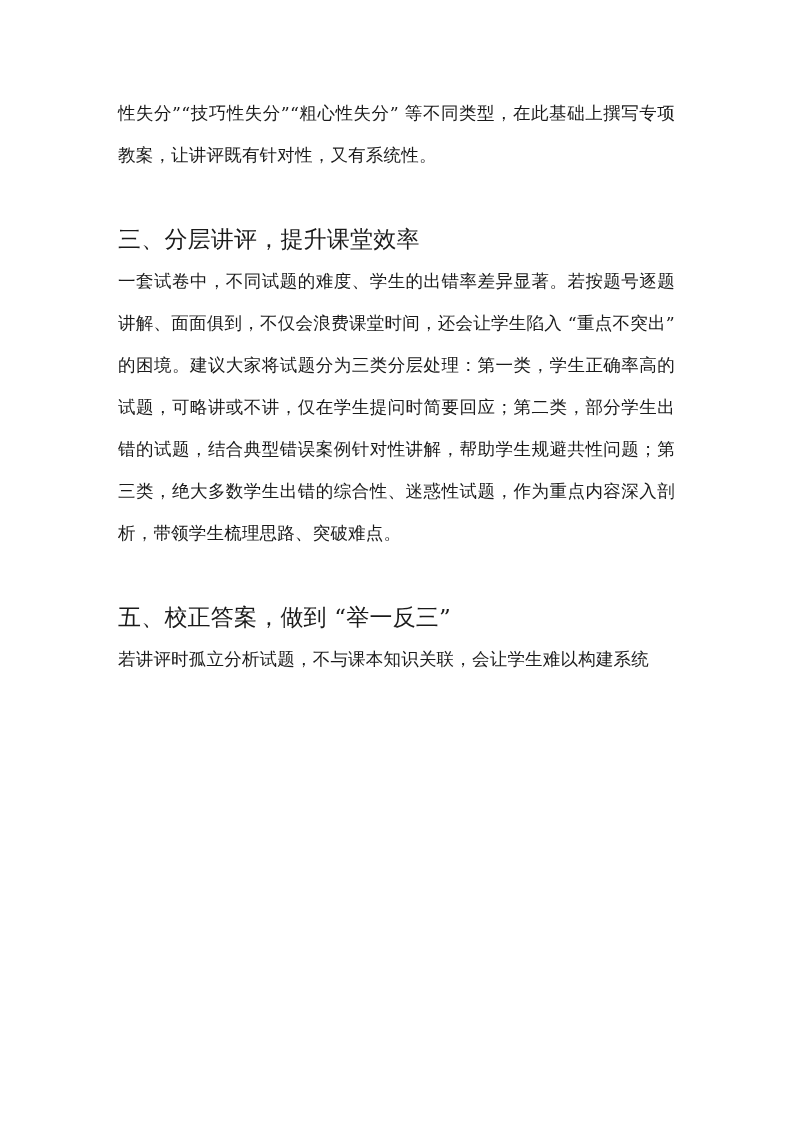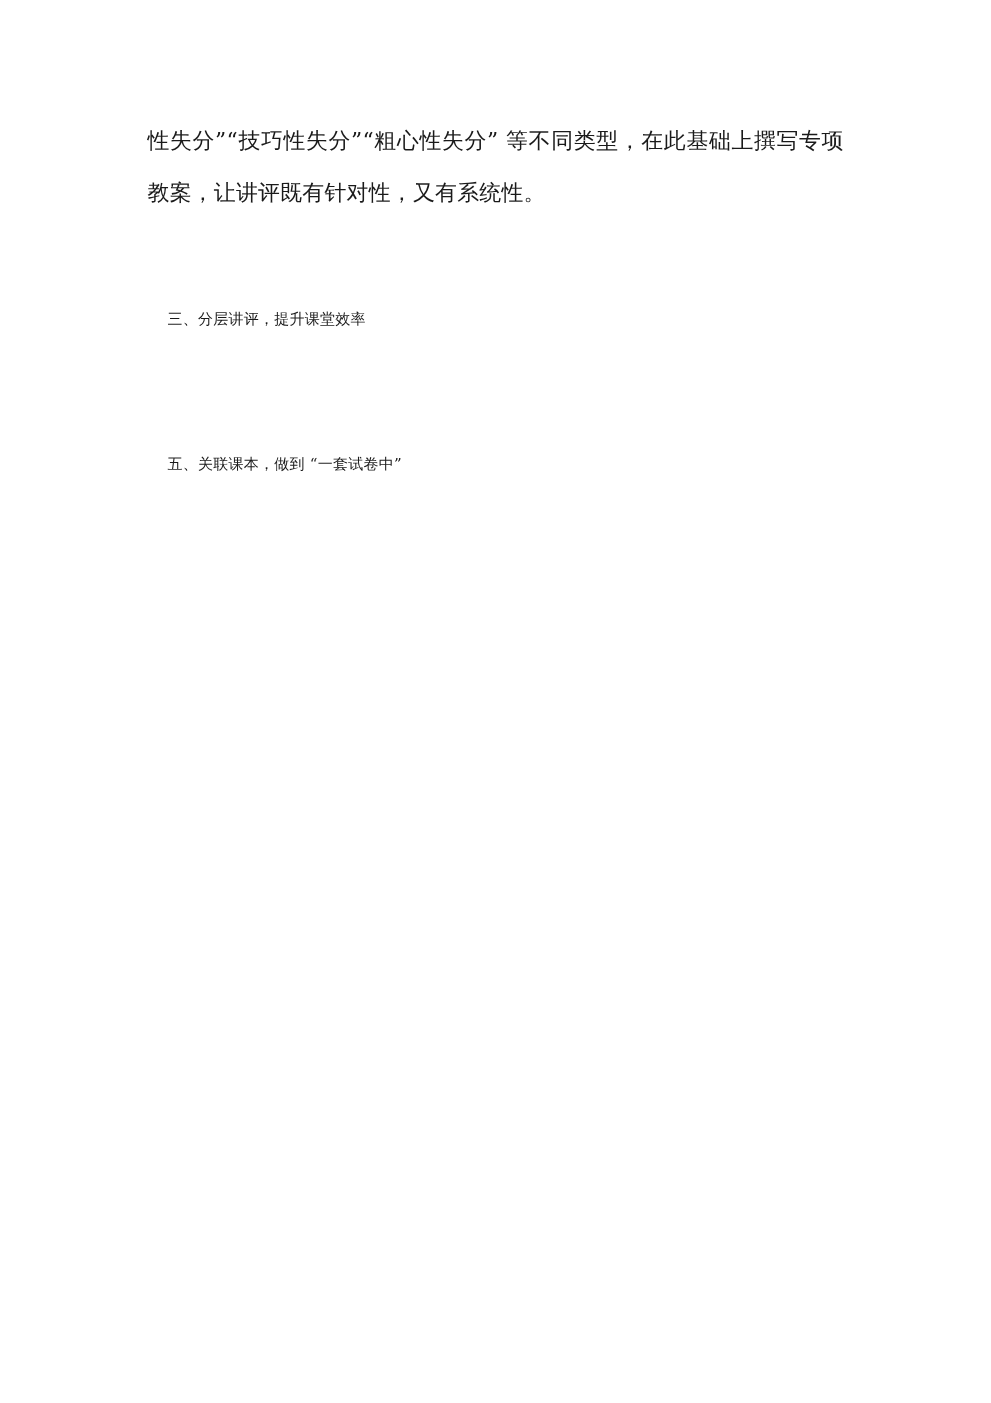--- a/index.html
+++ b/index.html
@@ -30,41 +30,43 @@
     letter-spacing: 0.2px;
   }
   .para {
     margin: 0;
     text-indent: 0;
   }
   .gap-lg {
     height: 42px;
   }
   .heading {
-    margin: 16px;
-    font-size: 12px;
+    margin: 0;
+    font-size: 23px;
     font-weight: normal;
     line-height: 42px;
     letter-spacing: 0.2px;
   }
 </style>
 </head>
 <body>
 
 <div class="page">
   <div class="doc-body">
 
     <p class="para">性失分”“技巧性失分”“粗心性失分” 等不同类型，在此基础上撰写专项教案，让讲评既有针对性，又有系统性。</p>
 
     <div class="gap-lg"></div>
 
     <h2 class="heading">三、分层讲评，提升课堂效率</h2>
 
+    <p class="para">一套试卷中，不同试题的难度、学生的出错率差异显著。若按题号逐题讲解、面面俱到，不仅会浪费课堂时间，还会让学生陷入 “重点不突出” 的困境。建议大家将试题分为三类分层处理：第一类，学生正确率高的试题，可略讲或不讲，仅在学生提问时简要回应；第二类，部分学生出错的试题，结合典型错误案例针对性讲解，帮助学生规避共性问题；第三类，绝大多数学生出错的综合性、迷惑性试题，作为重点内容深入剖析，带领学生梳理思路、突破难点。</p>
 
     <div class="gap-lg"></div>
 
 
 
-    <h2 class="heading">五、关联课本，做到 “一套试卷中”</h2>
+    <h2 class="heading">五、校正答案，做到 “举一反三”</h2>
 
+    <p class="para">若讲评时孤立分析试题，不与课本知识关联，会让学生难以构建系统</p>
 
   </div>
 </div>
 
 </body></html>

